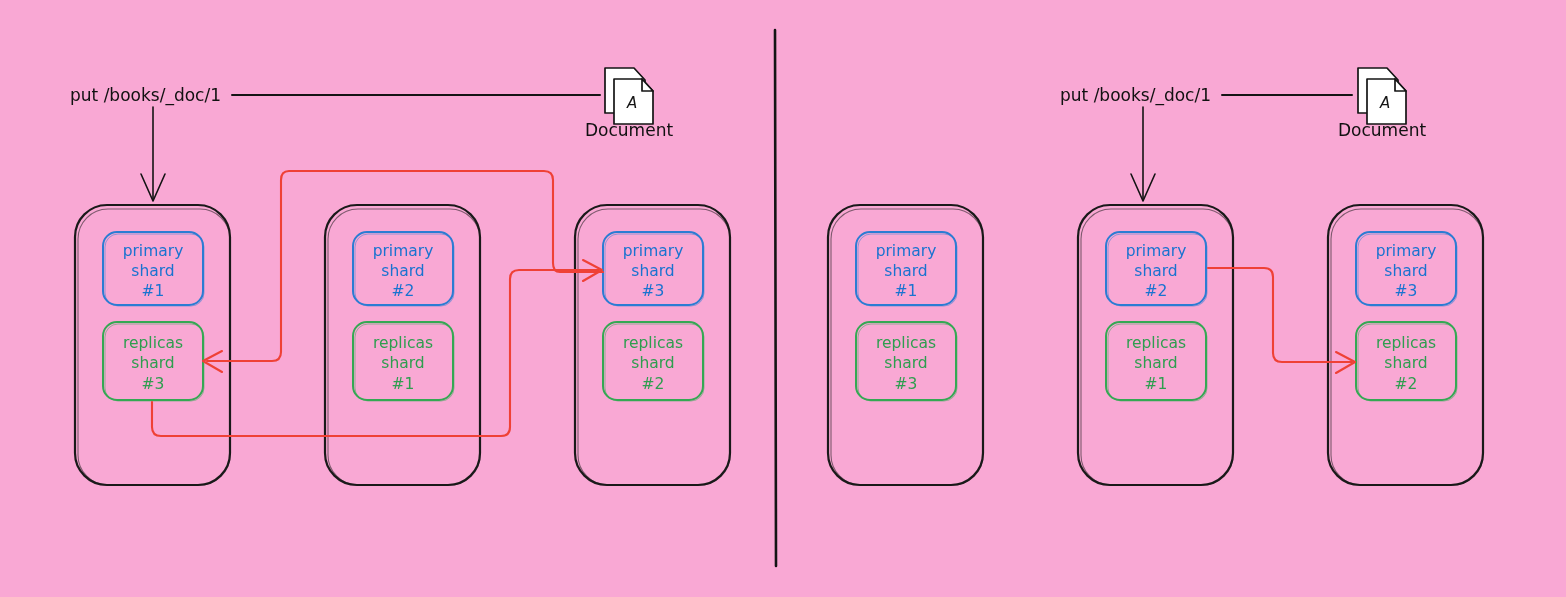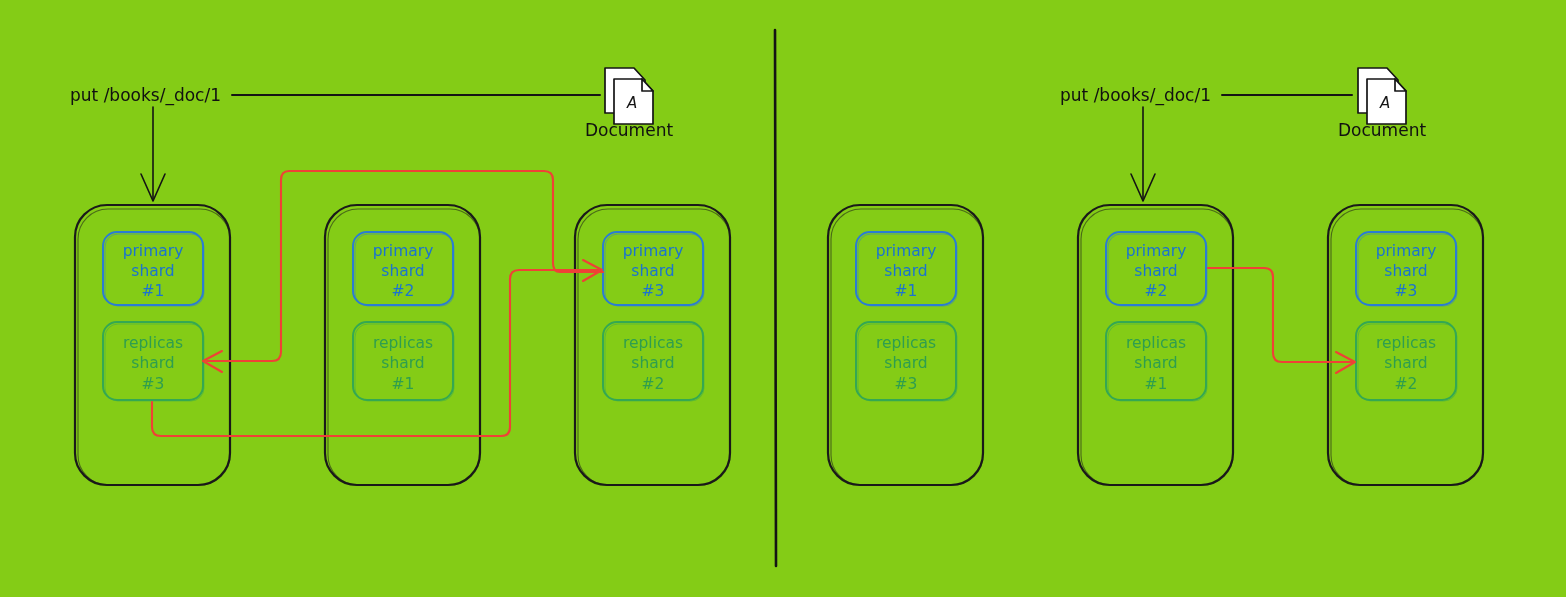--- a/index.html
+++ b/index.html
@@ -10,21 +10,21 @@
   body {
     width: 1566px;
     height: 597px;
     overflow: hidden;
     font-family: "DejaVu Sans", sans-serif;
   }
   #canvas {
     position: relative;
     width: 1566px;
     height: 597px;
-    background: #84cc16;
+    background: #f9a8d4;
   }
   svg.layer {
     position: absolute;
     top: 0;
     left: 0;
     width: 1566px;
     height: 597px;
     overflow: visible;
   }
   .sketch-text {

